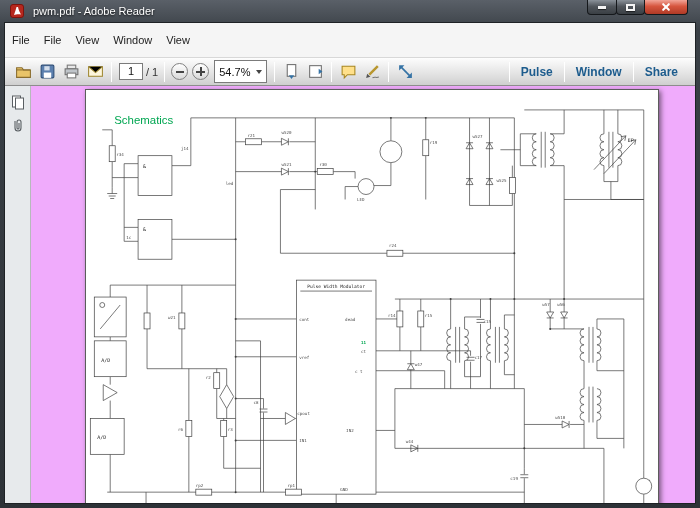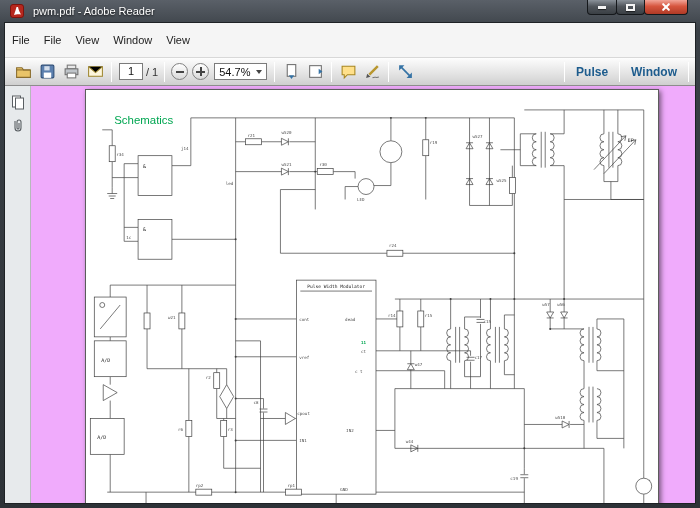--- a/index.html
+++ b/index.html
@@ -32,21 +32,21 @@
   .toolbtn { width:24px; height:24px; display:flex; align-items:center; justify-content:center; border-radius:2px; }
   .tb-sep { width:1px; height:20px; background:#adadad; border-right:1px solid #fff; margin:0 4px; }
   .pagebox { width:24px; height:17px; background:#fff; border:1px solid #7b7b7b; font-size:11px; text-align:center; line-height:15px; color:#111; margin:0 3px; }
   .pagetotal { font-size:11px; color:#333; margin-right:2px; }
   .circlebtn { width:17px; height:17px; border-radius:50%; border:1px solid #808080; background:linear-gradient(#ffffff,#d9d9d9); display:flex; align-items:center; justify-content:center; margin:0 2px; }
   .minus-bar { width:8px; height:2px; background:#444; }
   .plus-wrap { position:relative; width:9px; height:9px; }
   .plus-wrap i { position:absolute; background:#444; }
   .plus-wrap i:first-child { left:0; top:3.5px; width:9px; height:2px; }
   .plus-wrap i:last-child  { left:3.5px; top:0; width:2px; height:9px; }
-  .zoombox { height:17px; background:#fff; border:1px solid #7b7b7b; font-size:11px; color:#111; display:flex; align-items:center; padding:0 4px; margin:4px 3px;text-align:right; }
+  .zoombox { height:23px; background:#fff; border:1px solid #7b7b7b; font-size:11px; color:#111; display:flex; align-items:center; padding:0 4px; margin:4px 3px;text-align:right; }
   .zoombox .caret { width:0; height:0; border-left:3.5px solid transparent; border-right:3.5px solid transparent; border-top:4px solid #444; margin-left:6px; }
   .tb-right { margin-left:auto; display:flex; align-items:center; height:100%; }
   .tb-textbtn { font-size:12px; font-weight:bold; color:#1d5c8d; padding:0 11px; height:100%; display:flex; align-items:center; }
   .tb-right .tb-sep { margin:0; }
 
   
   .content { flex:1; display:flex; min-height:0; }
   .sidebar { width:26px; background:#e7eaec; border-right:1px solid #b6b9bb; padding-top:4px; display:flex; flex-direction:column; align-items:center; }
   .side-icon { width:22px; height:24px; display:flex; align-items:center; justify-content:center; }
   .docarea { flex:1; background:#f0abfc; overflow:hidden; position:relative; }
@@ -188,20 +188,21 @@
           <line x1="3.5" y1="3.5" x2="12.5" y2="12.5" stroke="#3673a5" stroke-width="1.6"></line>
         </svg>
       </div>
 
       <div class="tb-right">
         <div class="tb-sep"></div>
         <div class="tb-textbtn">Pulse</div>
         <div class="tb-sep"></div>
         <div class="tb-textbtn">Window</div>
         <div class="tb-sep"></div>
+        <div class="tb-textbtn">Share</div>
       </div>
     </div>
 
     <div class="content">
 
       <div class="sidebar">
         <div class="side-icon">
           <svg width="16" height="16" viewBox="0 0 16 16">
             <rect x="2.5" y="2" width="8" height="11" fill="#fff" stroke="#5a5f63"></rect>
             <rect x="5.5" y="4" width="8" height="11" fill="#fff" stroke="#5a5f63"></rect>

